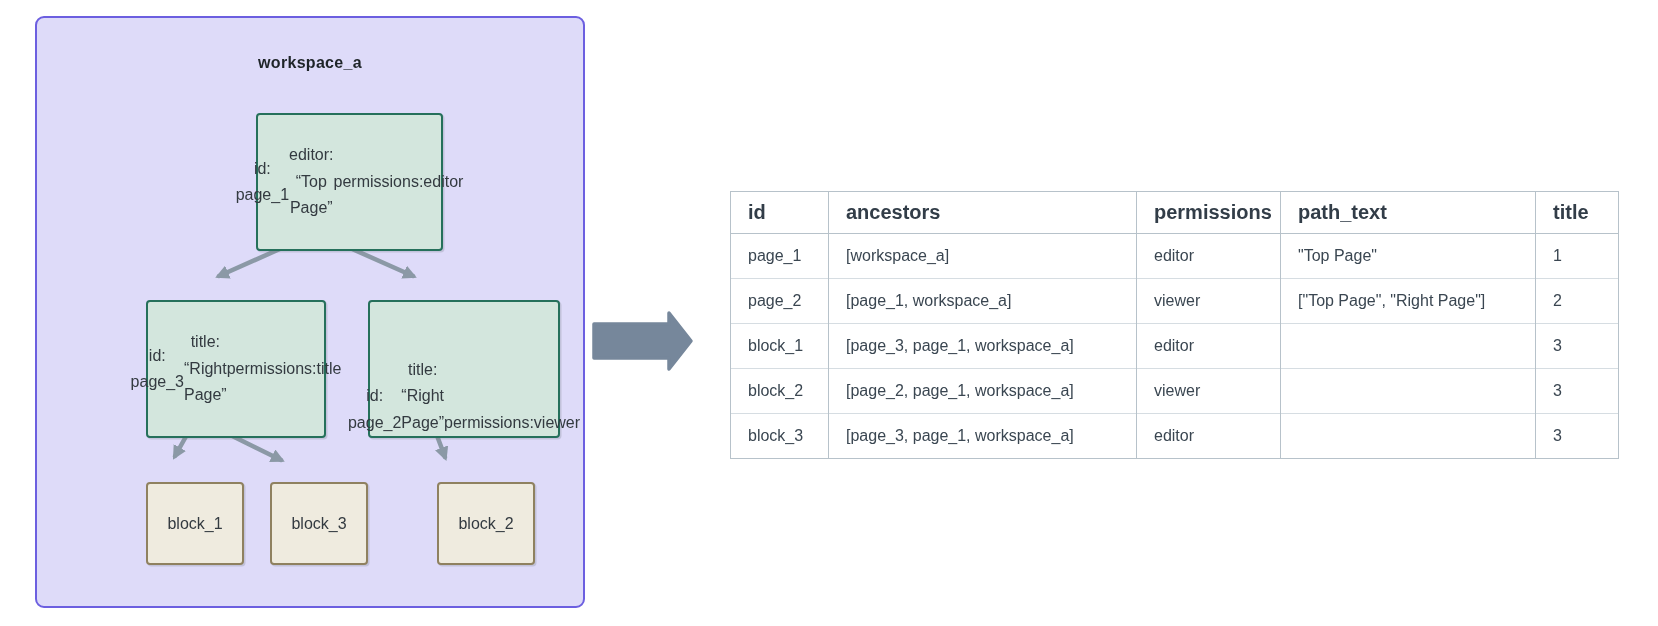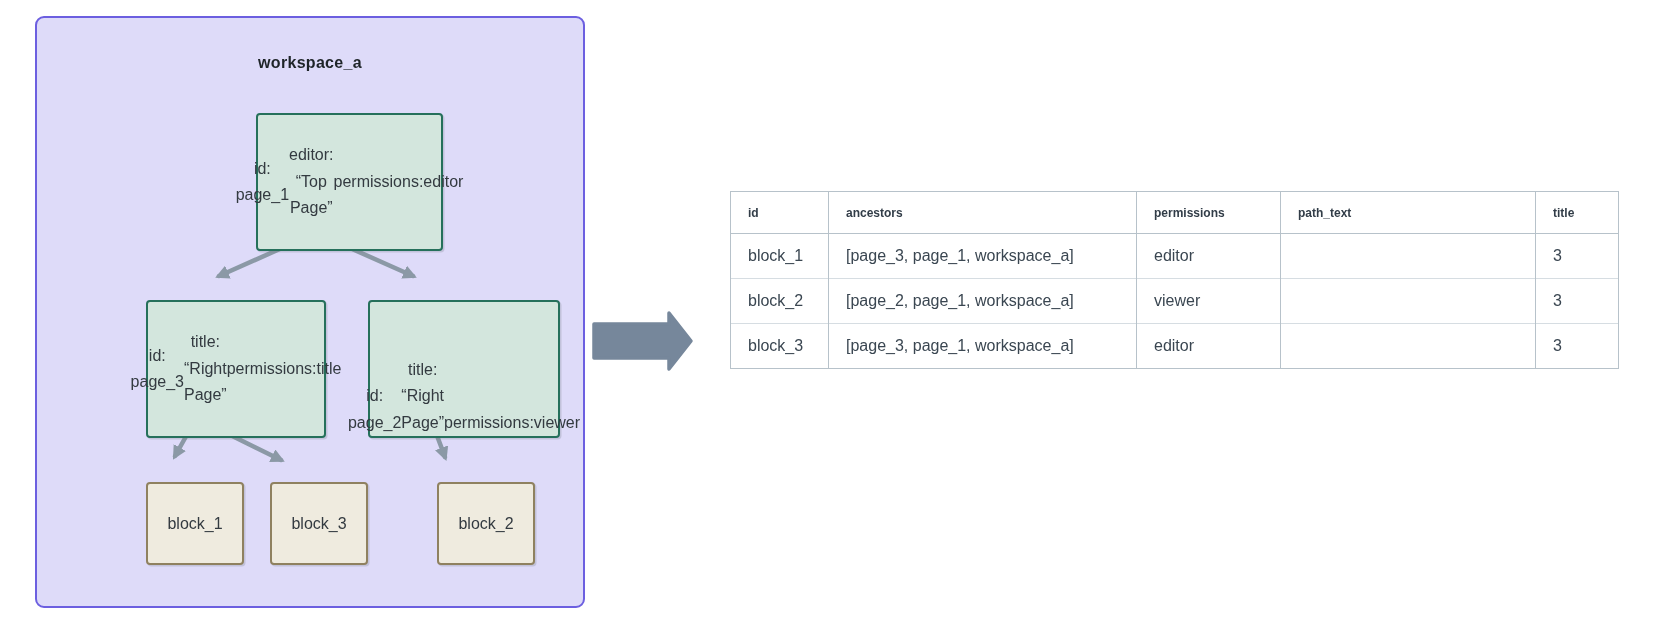--- a/index.html
+++ b/index.html
@@ -54,21 +54,21 @@
   
   .result-table {
     position: absolute; left: 730px; top: 191px; width: 888px;
     border-collapse: collapse; table-layout: fixed;
     font-size: 16px; color: var(--table_text, #3A4651);
     background: #ffffff;
     border: 1px solid var(--table_border, #B7C2CA);
   }
   .result-table th {
     height: 42px; text-align: left; padding: 0 6px 0 17px;
-    font-weight: bold; font-size: 12px; color: var(--table_header_text, #323D48);
+    font-weight: bold; font-size: 20px; color: var(--table_header_text, #323D48);
     border: 1px solid var(--table_border, #B7C2CA);
     vertical-align: middle; white-space: nowrap; overflow: hidden;
   }
   .result-table td {
     height: 45px; padding: 0 6px 0 17px; vertical-align: middle;
     border-left: 1px solid var(--table_border, #B7C2CA);
     border-right: 1px solid var(--table_border, #B7C2CA);
     border-top: 1px solid var(--table_row_border, #D6DDE2);
     white-space: nowrap; overflow: hidden;
   }
@@ -144,20 +144,34 @@
       <tr>
         <th>id</th>
         <th>ancestors</th>
         <th>permissions</th>
         <th>path_text</th>
         <th>title</th>
       </tr>
     </thead>
     <tbody>
       <tr>
+        <td>page_1</td>
+        <td>[workspace_a]</td>
+        <td>editor</td>
+        <td>"Top Page"</td>
+        <td>1</td>
+      </tr>
+      <tr>
+        <td>page_2</td>
+        <td>[page_1, workspace_a]</td>
+        <td>viewer</td>
+        <td>["Top Page", "Right Page"]</td>
+        <td>2</td>
+      </tr>
+      <tr>
         <td>block_1</td>
         <td>[page_3, page_1, workspace_a]</td>
         <td>editor</td>
         <td></td>
         <td>3</td>
       </tr>
       <tr>
         <td>block_2</td>
         <td>[page_2, page_1, workspace_a]</td>
         <td>viewer</td>

